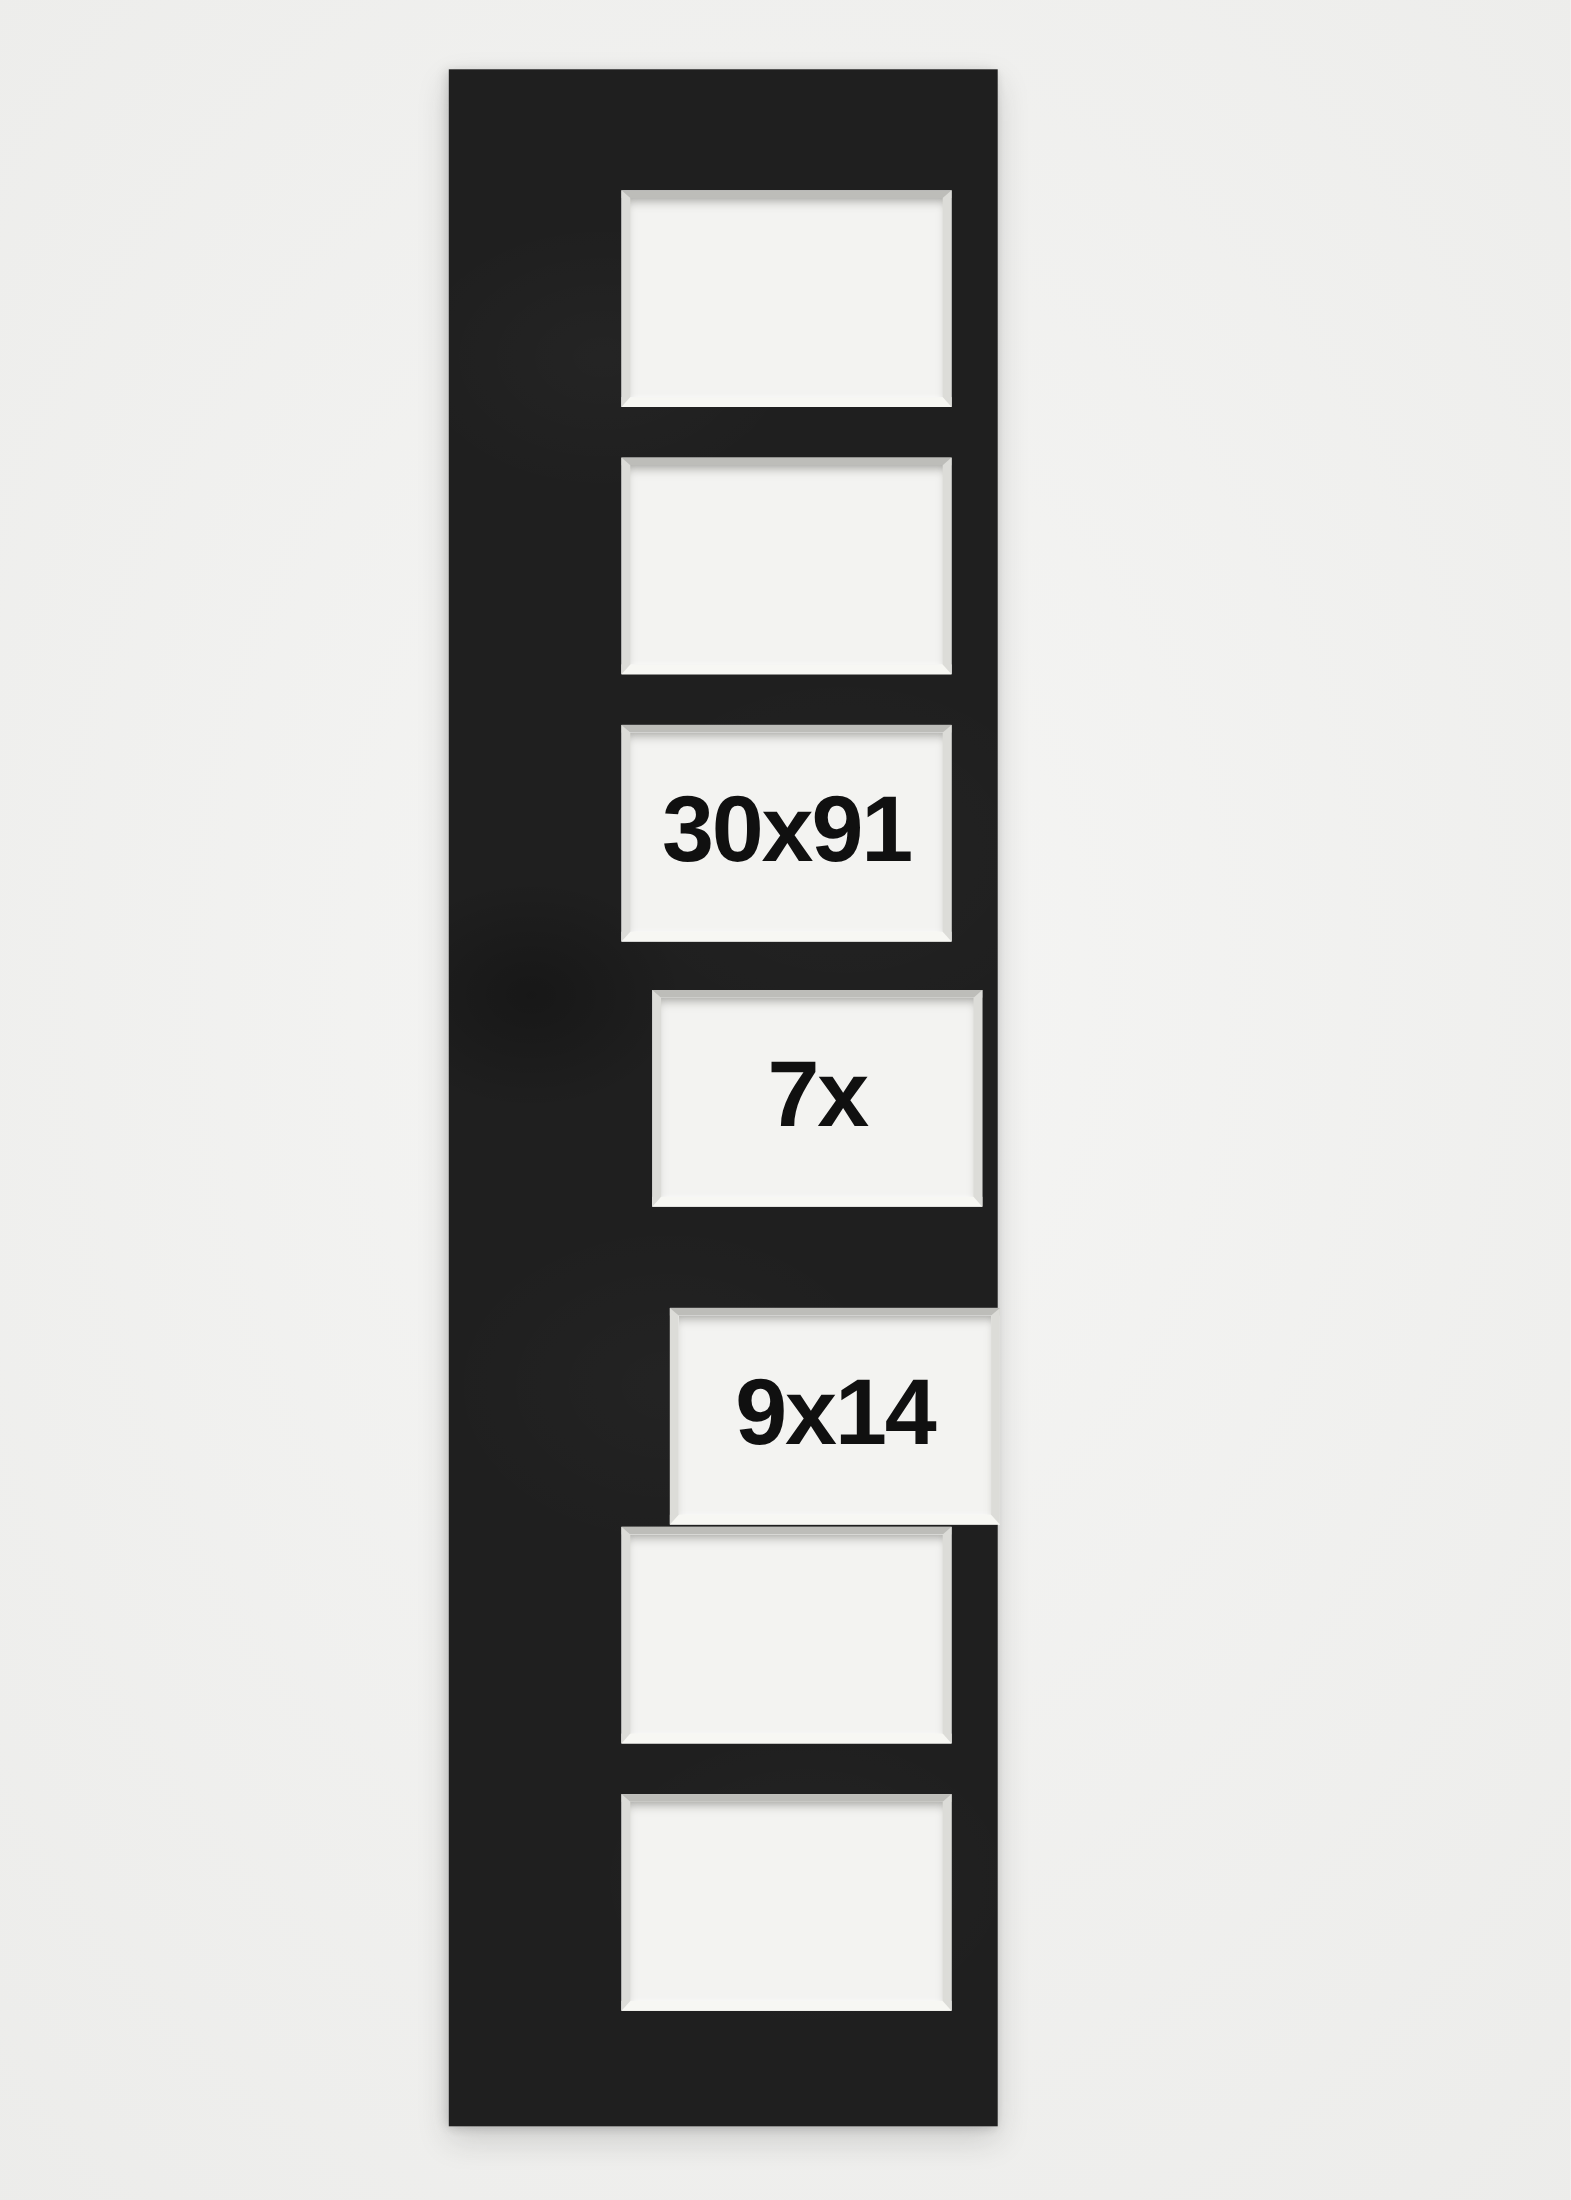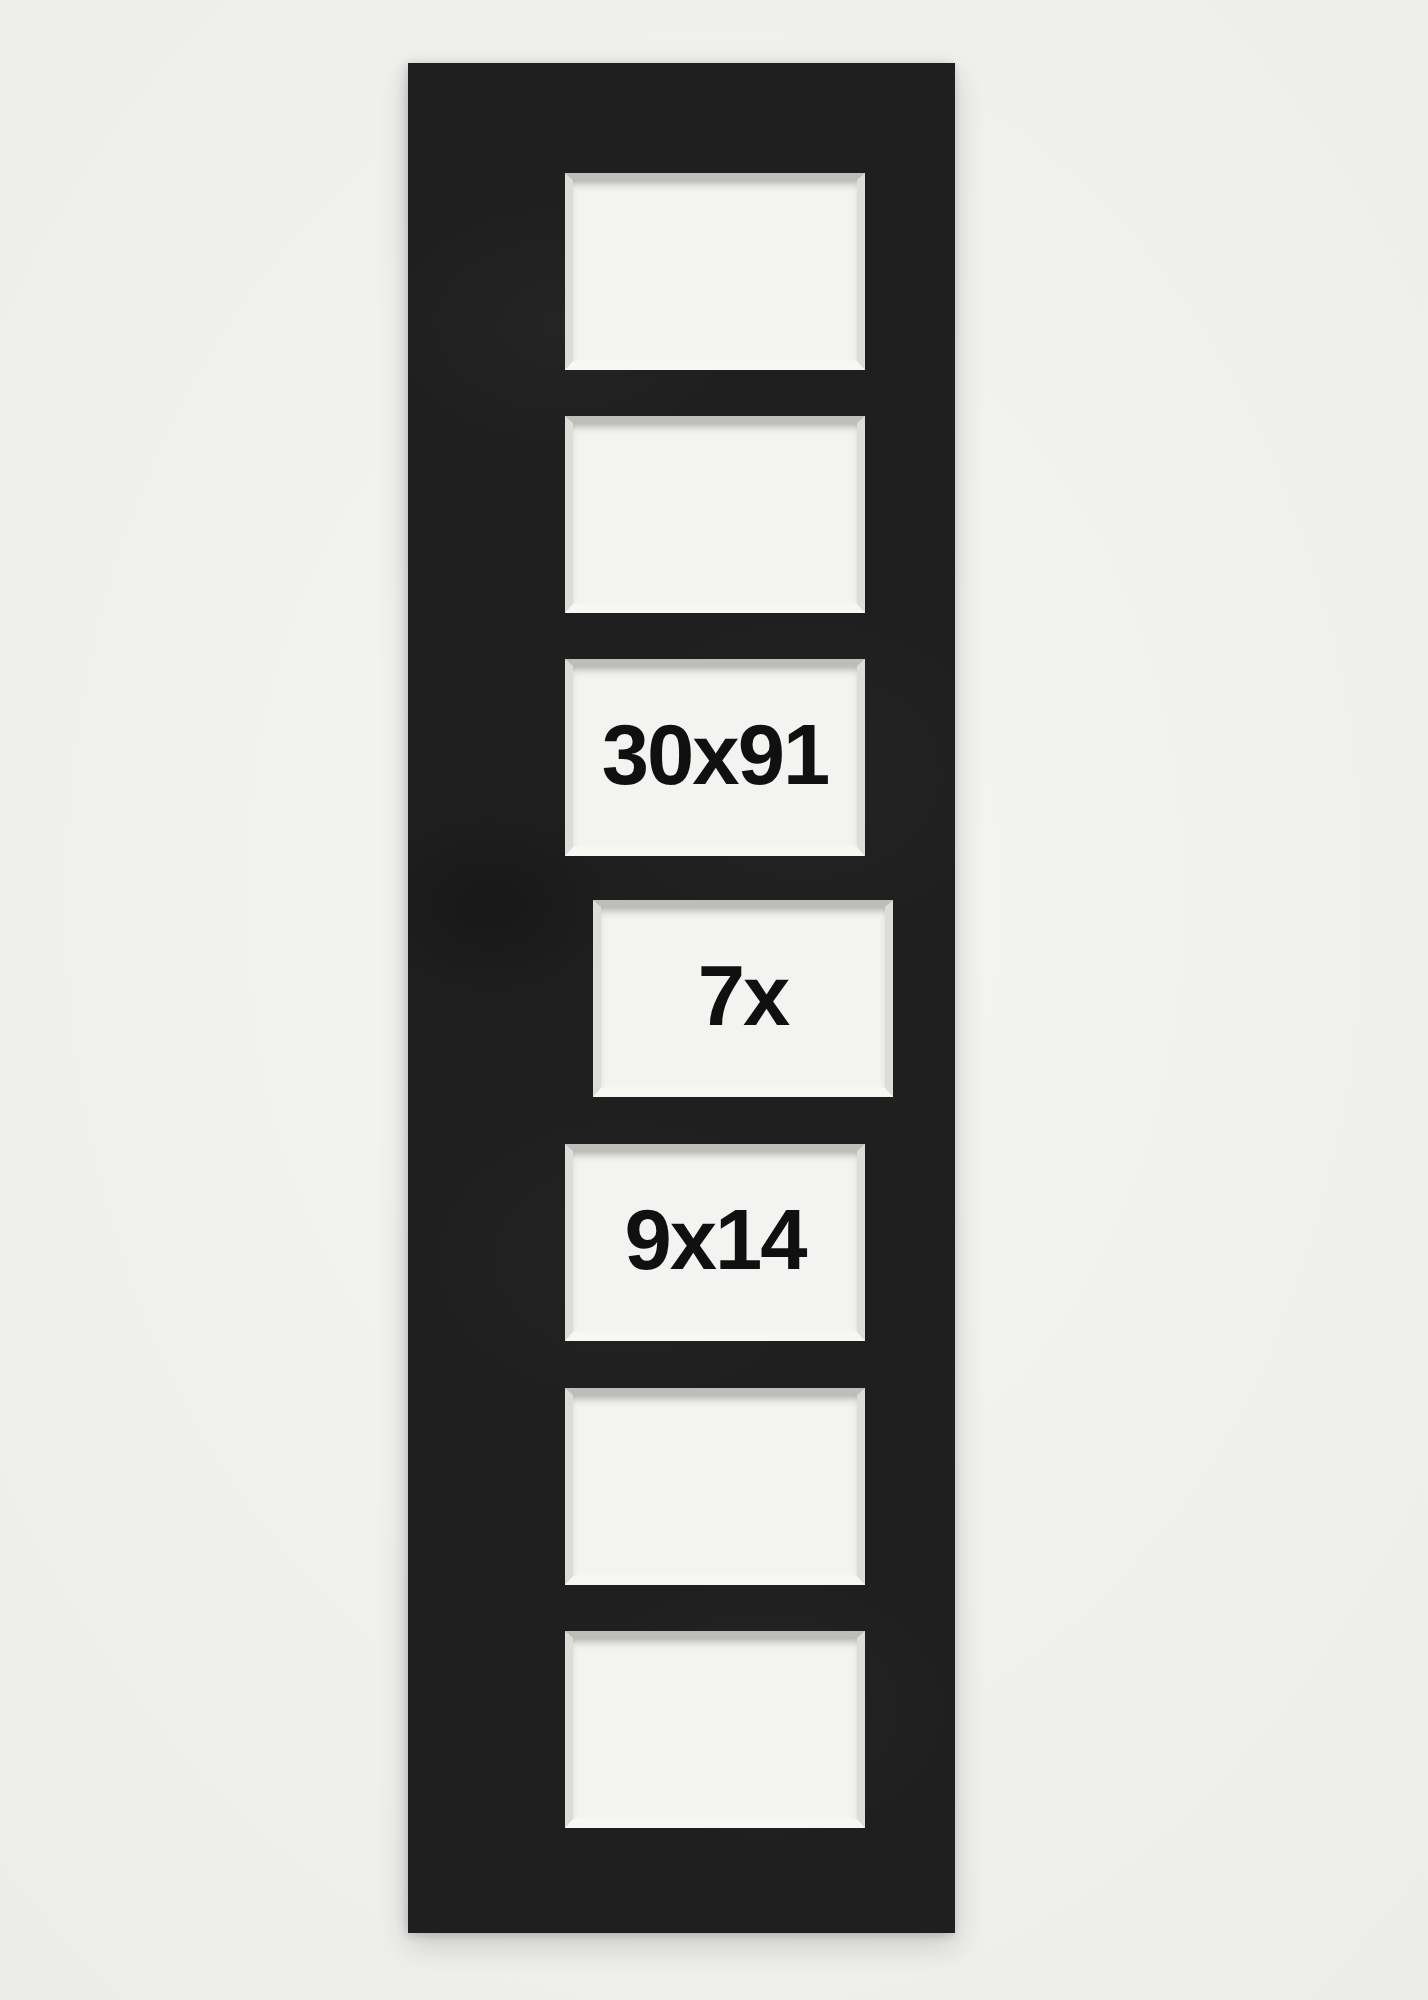--- a/index.html
+++ b/index.html
@@ -35,21 +35,20 @@
       radial-gradient(ellipse 260px 180px at 28% 14%, rgba(255,255,255,0.025), transparent 70%),
       radial-gradient(ellipse 320px 240px at 72% 38%, rgba(255,255,255,0.02), transparent 70%),
       radial-gradient(ellipse 300px 220px at 40% 64%, rgba(255,255,255,0.02), transparent 70%),
       radial-gradient(ellipse 280px 200px at 65% 88%, rgba(255,255,255,0.025), transparent 70%),
       radial-gradient(ellipse 200px 150px at 15% 45%, rgba(0,0,0,0.25), transparent 70%);
     box-shadow:
       0 12px 28px rgba(40,40,38,0.18),
       0 3px 8px rgba(40,40,38,0.12),
       -4px 0 10px rgba(40,40,38,0.08);
     z-index: 1;
-    padding-left: 48px;
   }
   .aperture {
     position: absolute;
     left: 157px;
     width: 300px;
     height: 197px;
     box-sizing: border-box;
     background: #f3f3f1;
     
     border-style: solid;
@@ -62,21 +61,21 @@
       inset 0 7px 10px -5px rgba(85,85,80,0.55),
       inset 0 -3px 6px -4px rgba(255,255,255,0.9);
     display: flex;
     align-items: center;
     justify-content: center;
   }
   .ap-1 { top: 110px; }
   .ap-2 { top: 353px; }
   .ap-3 { top: 596px; }
   .ap-4 { top: 837px; margin-left: 28px; }
-  .ap-5 { top: 1081px; }
+  .ap-5 { top: 1126px; margin-left: 44px; }
   .ap-6 { top: 1325px; }
   .ap-7 { top: 1568px; }
   .ap-label {
     font-size: 85px;
     font-weight: 700;
     letter-spacing: -2px;
     color: #101010;
     line-height: 1;
     transform: translateY(-2px);
     user-select: none;

